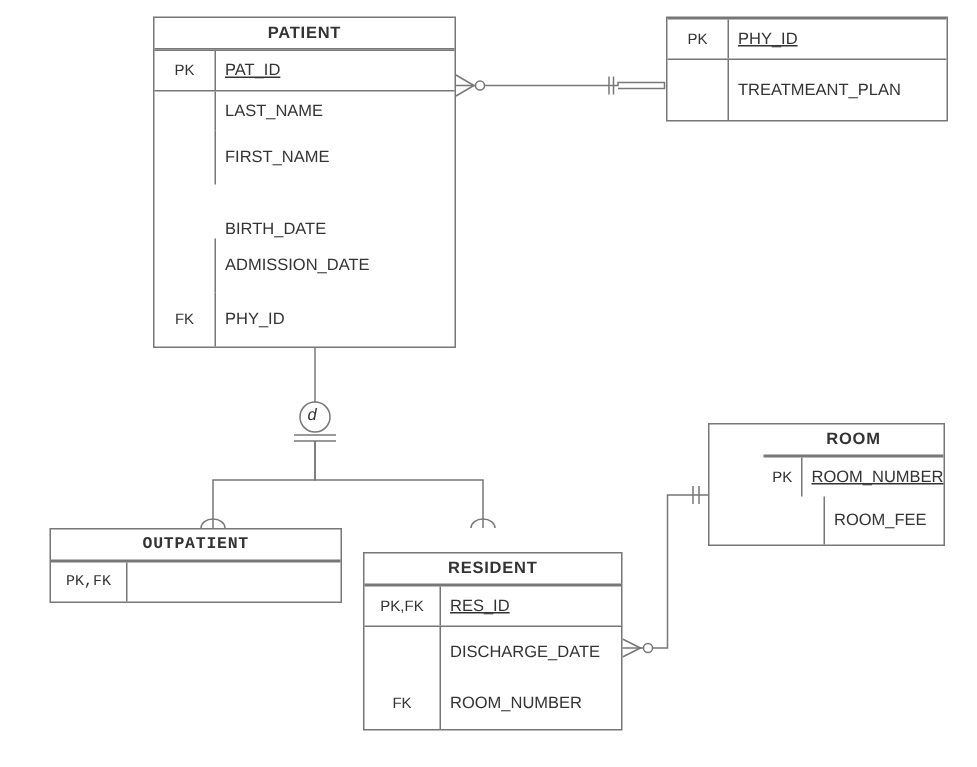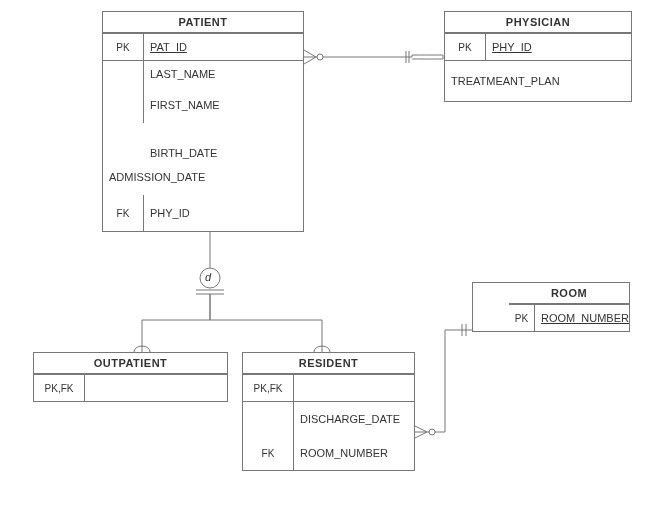--- a/index.html
+++ b/index.html
@@ -118,61 +118,63 @@
       <div class="acol">
           <span>FIRST_NAME</span>
         </div>
     </div>
     <div class="row" style="min-height:36px;align-items:flex-end;">
       <div class="kcol"></div>
       <div class="acol">
           <span>BIRTH_DATE</span>
         </div>
     </div>
-    <div class="row" style="min-height:36px;flex-direction:column;">
+    <div class="row" style="min-height:36px;">
       <div class="kcol"></div>
       <div class="acol">
           <span>ADMISSION_DATE</span>
         </div>
     </div>
     <div class="row" style="min-height:36px;">
       <div class="kcol">FK</div>
       <div class="acol">
           <span>PHY_ID</span>
         </div>
     </div>
   </div>
 
   <div class="entity" style="left:444px; top:11px; width:188px;">
-    <div class="title">PHYSICIAN</div>
     <div class="row sep">
       <div class="kcol">PK</div>
       <div class="acol">
           <span class="underline">PHY_ID</span>
         </div>
     </div>
-    <div class="row sep" style="min-height:40px;flex-direction:column;">
+    <div class="row sep" style="min-height:40px;">
       <div class="kcol"></div>
       <div class="acol">
           <span>TREATMEANT_PLAN</span>
         </div>
     </div>
   </div>
 
-  <div class="entity" style="left:33px; top:352px; width:195px;">
+  <div class="entity" style="left:33px; top:352px; width:195px;font-family:Liberation Mono, monospace;">
     <div class="title">OUTPATIENT</div>
     <div class="row sep">
       <div class="kcol" style="width:50px;">PK,FK</div>
     </div>
   </div>
 
-  <div class="entity" style="left:242px; top:352px; width:173px;">
+  <div class="entity" style="left:242px; top:368px; width:173px;">
     <div class="title">RESIDENT</div>
     <div class="row sep">
       <div class="kcol" style="width:50px;">PK,FK</div>
+      <div class="acol">
+          <span class="underline">RES_ID</span>
+        </div>
     </div>
     <div class="row sep" style="min-height:34px;">
       <div class="kcol" style="width:50px;"></div>
       <div class="acol">
           <span>DISCHARGE_DATE</span>
         </div>
     </div>
     <div class="row" style="min-height:34px;">
       <div class="kcol" style="width:50px;">FK</div>
       <div class="acol">
@@ -182,17 +184,23 @@
   </div>
 
   <div class="entity" style="left:472px; top:282px; width:158px;padding-left:36px;">
     <div class="title">ROOM</div>
     <div class="row sep">
       <div class="kcol">PK</div>
       <div class="acol">
           <span class="underline">ROOM_NUMBER</span>
         </div>
     </div>
+    <div class="row" style="min-height:32px;">
+      <div class="kcol"></div>
+      <div class="acol">
+          <span>ROOM_FEE</span>
+        </div>
+    </div>
   </div>
 
   <div style="position:absolute; left:205px; top:271px; font-size:11px; font-style:italic;">d</div>
 
 </div>
 
 </body></html>

